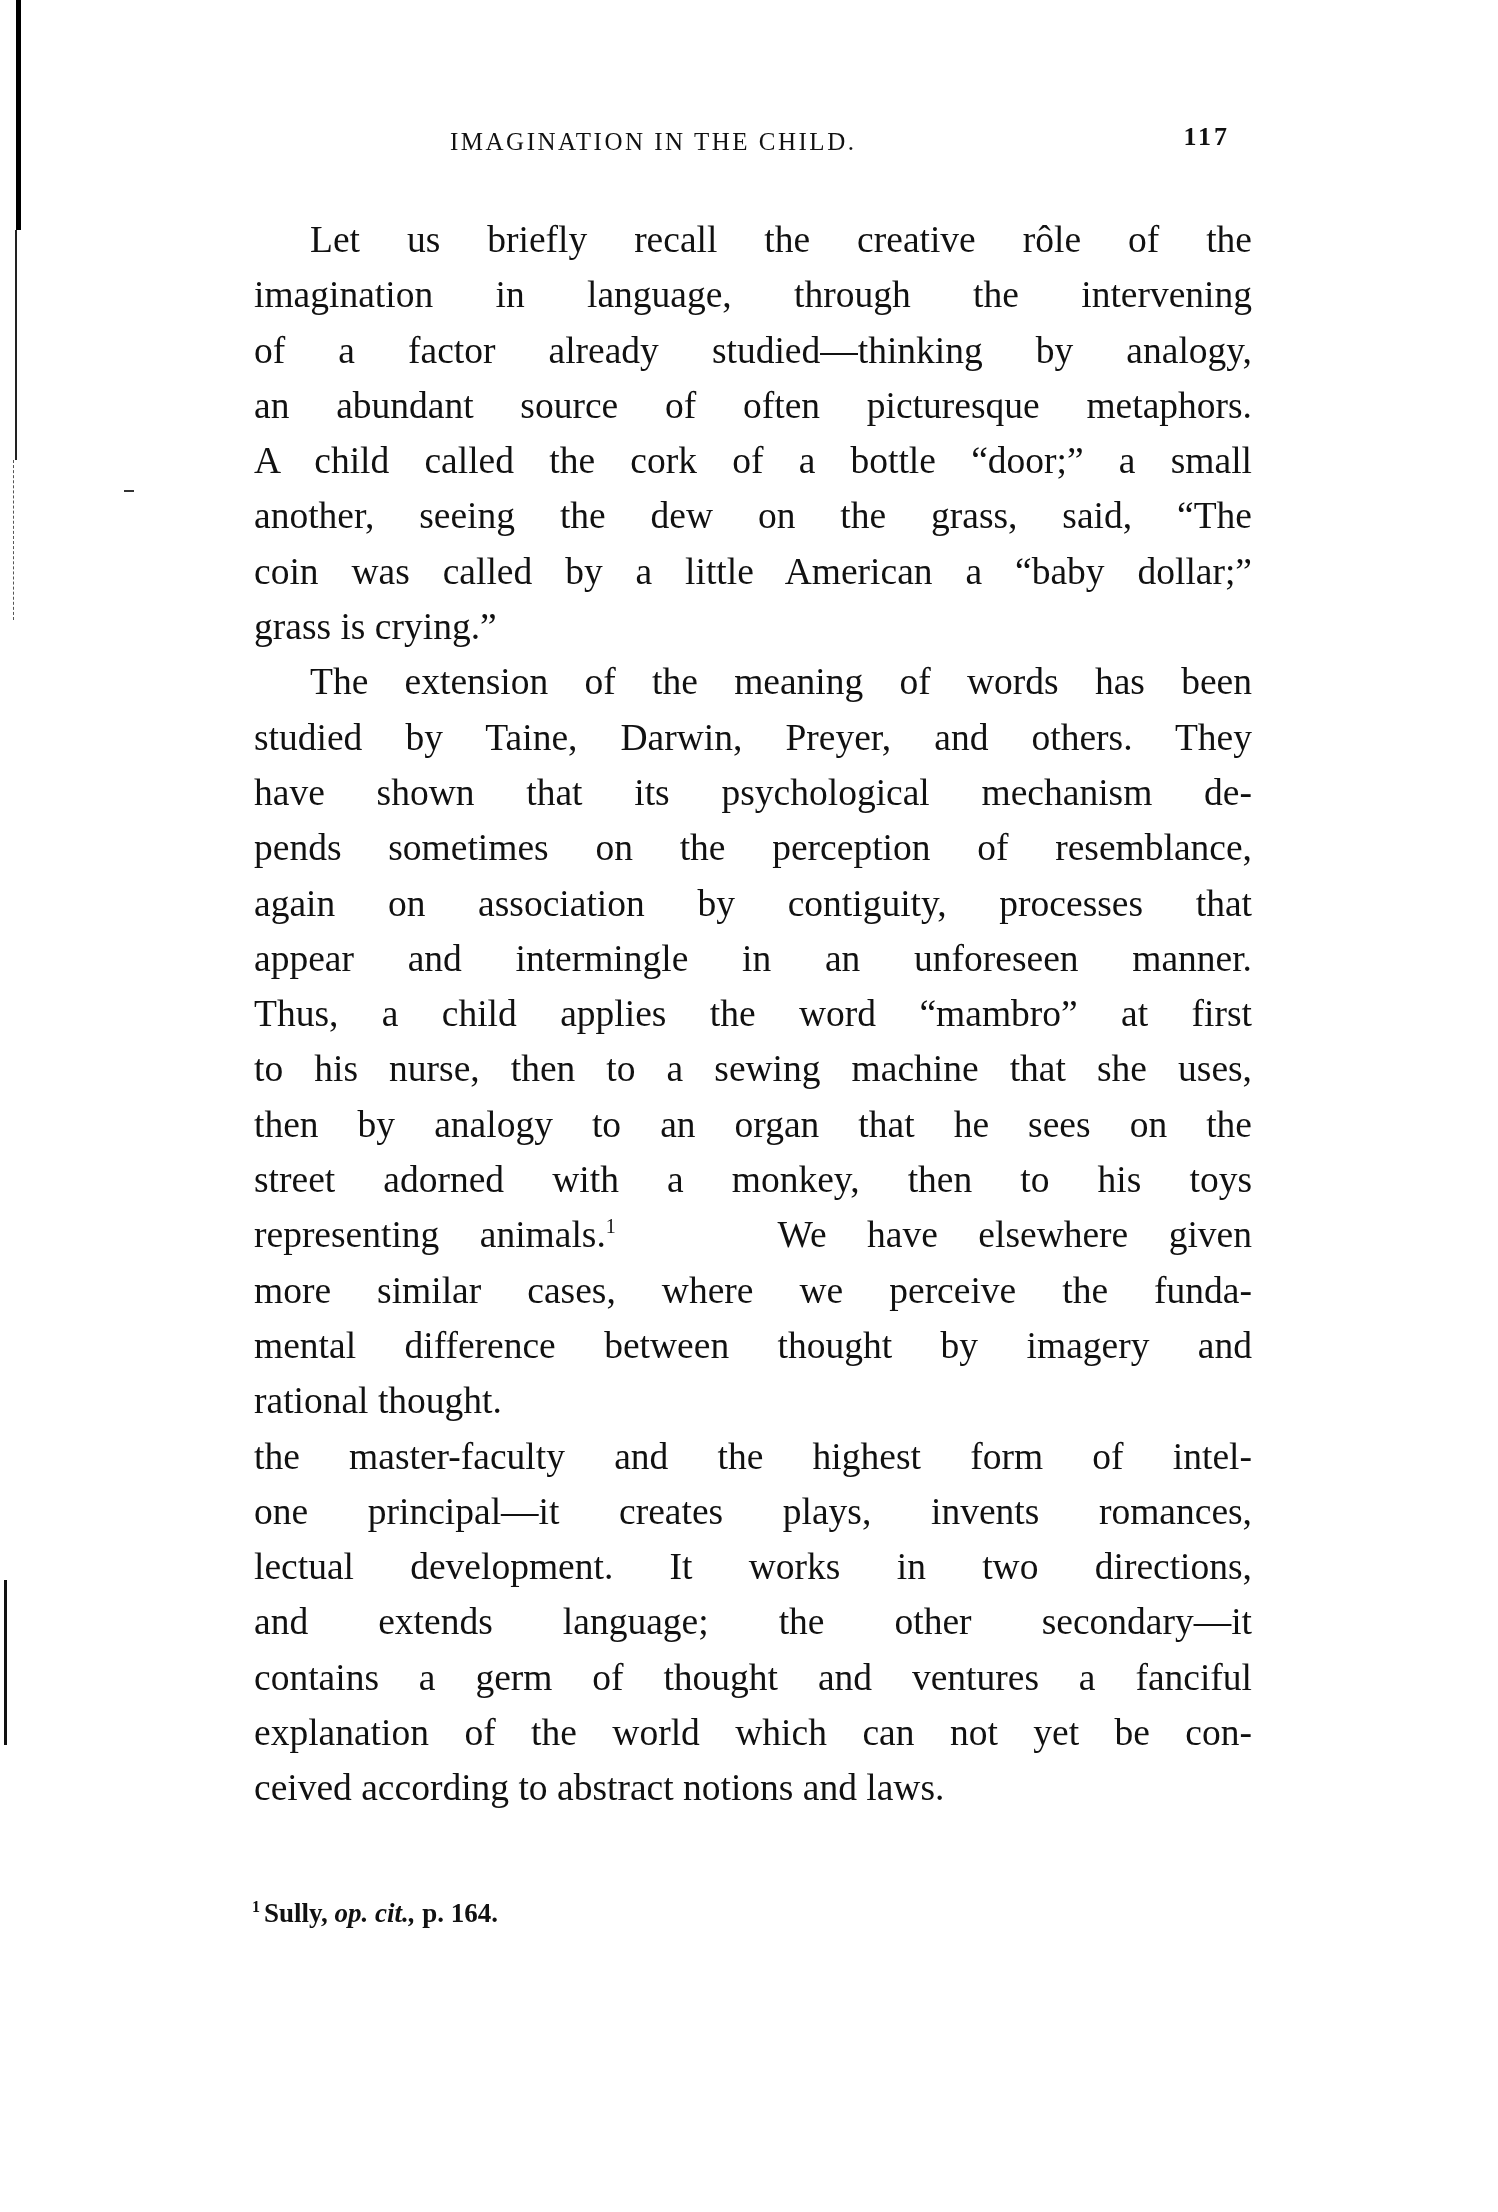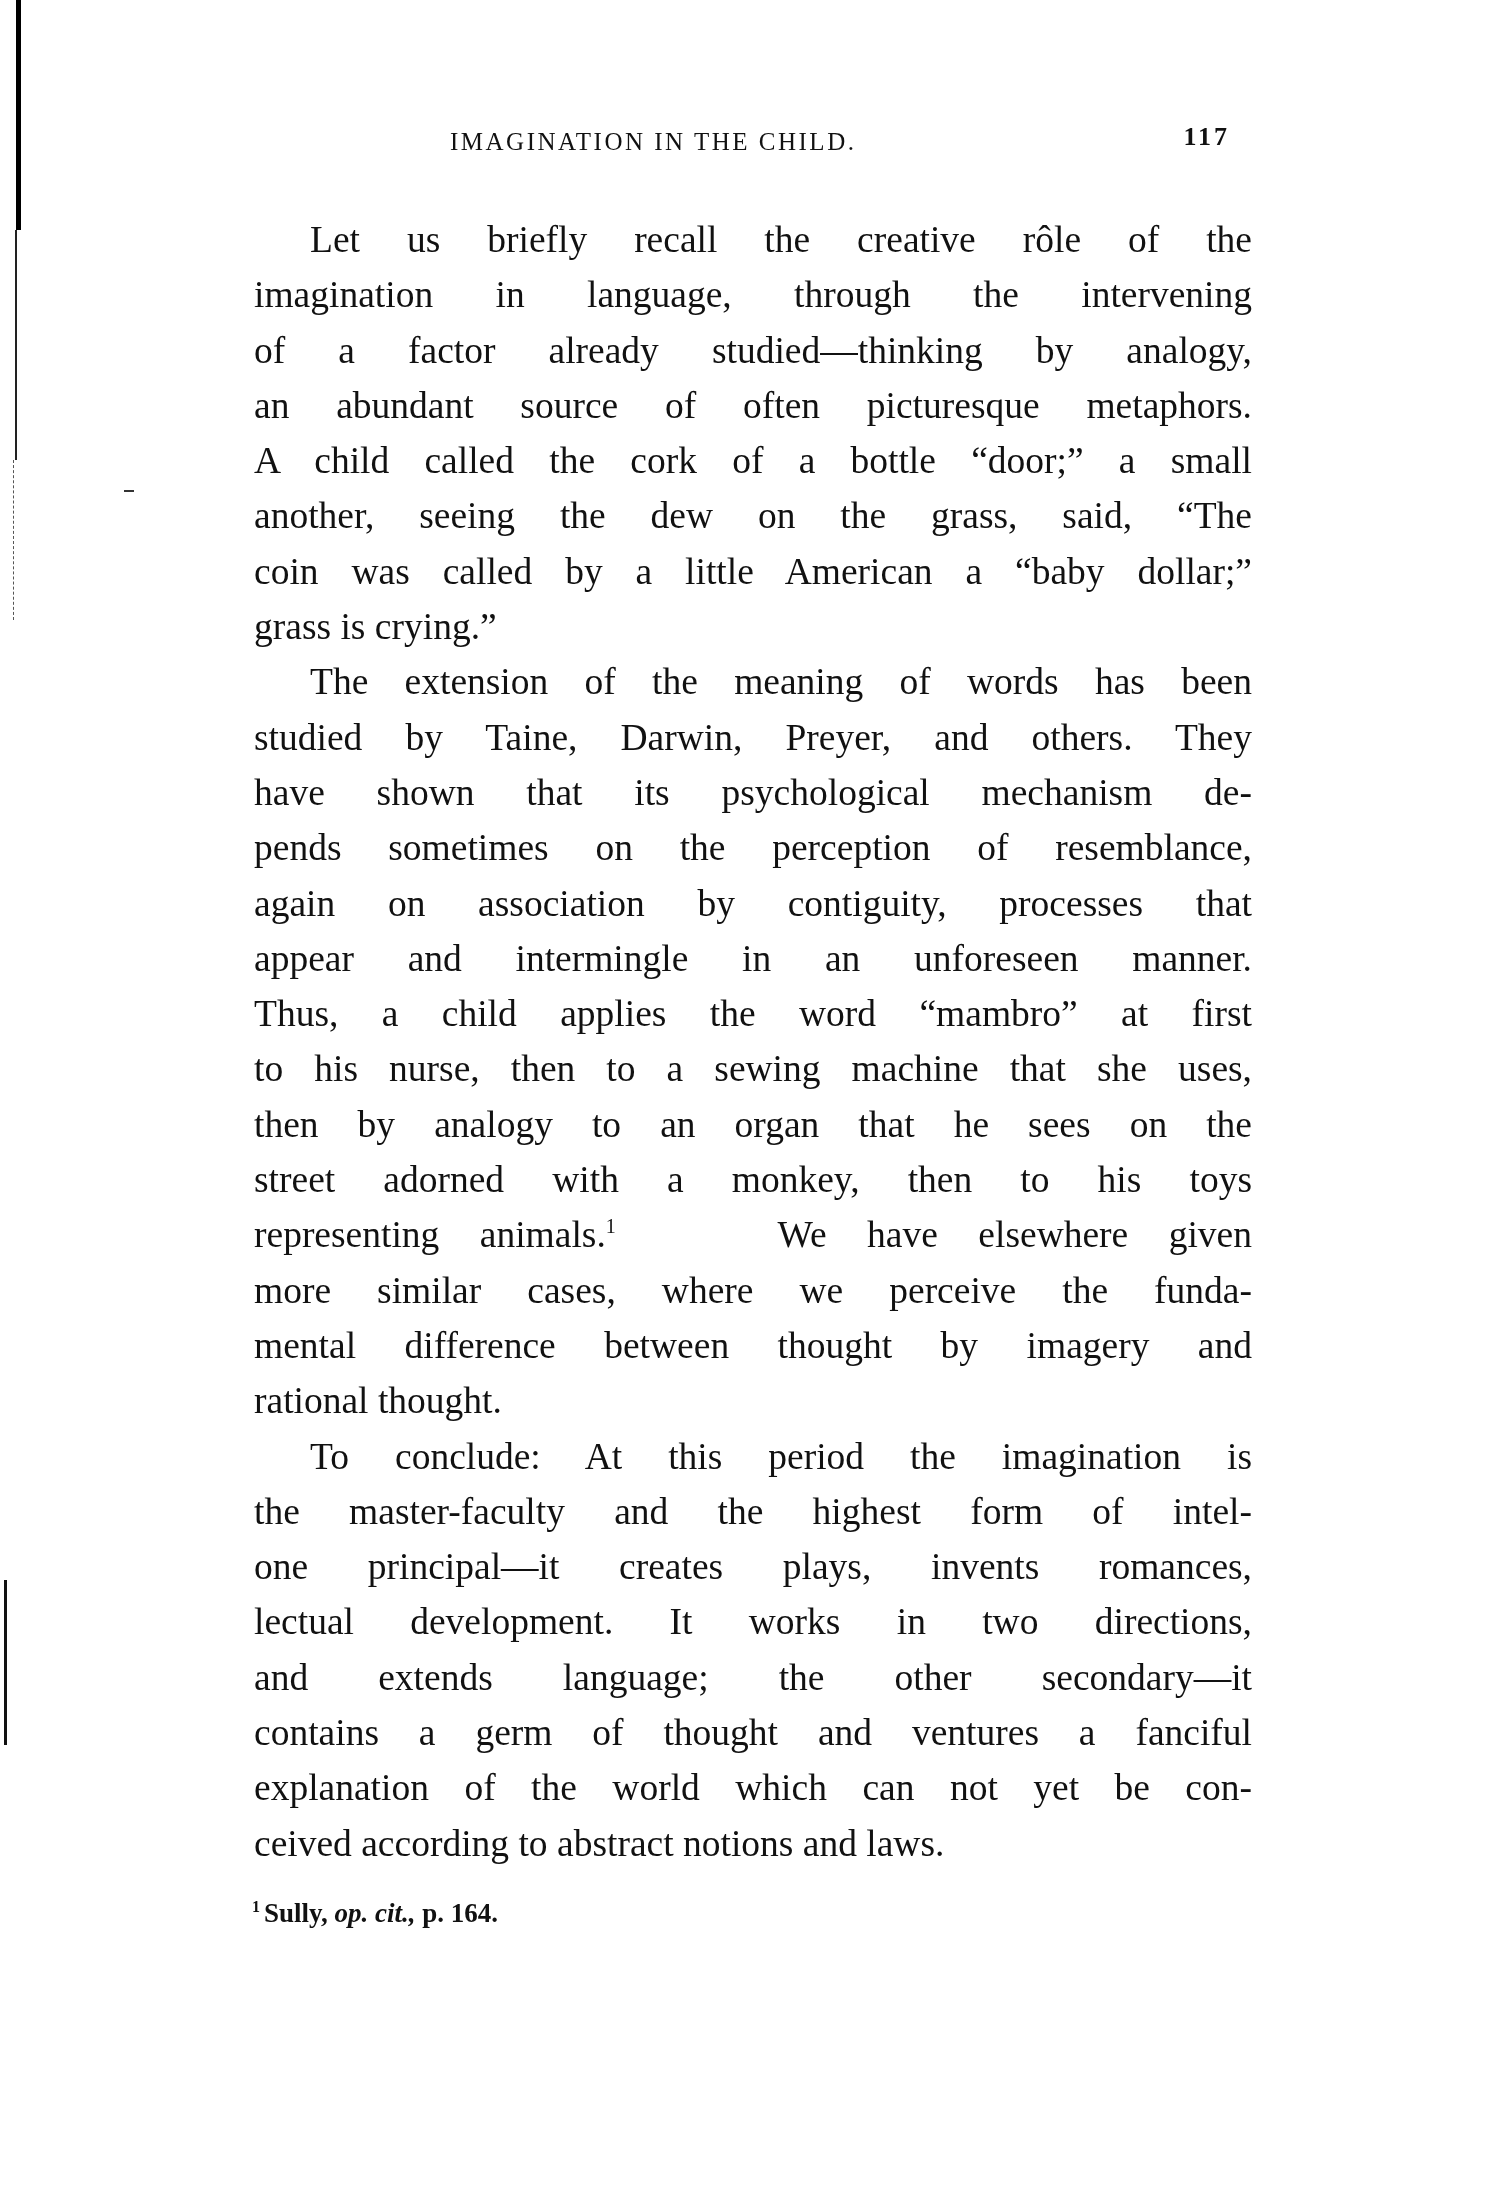--- a/index.html
+++ b/index.html
@@ -150,21 +150,20 @@
   <span class="line">appear and intermingle in an unforeseen manner.</span>
   <span class="line">Thus, a child applies the word “mambro” at first</span>
   <span class="line">to his nurse, then to a sewing machine that she uses,</span>
   <span class="line">then by analogy to an organ that he sees on the</span>
   <span class="line">street adorned with a monkey, then to his toys</span>
   <span class="line"><span>representing animals.</span><sup class="fn-ref">1</sup>&nbsp;&nbsp;&nbsp;&nbsp;<span>We have elsewhere given</span></span>
   <span class="line">more similar cases, where we perceive the funda-</span>
   <span class="line">mental difference between thought by imagery and</span>
   <span class="line last">rational thought.</span>
 
-  <span class="line indent">To conclude: At this period the imagination is</span>
   <span class="line">the master-faculty and the highest form of intel-</span>
   <span class="line">one principal—it creates plays, invents romances,</span>
   <span class="line">lectual development. It works in two directions,</span>
   <span class="line">and extends language; the other secondary—it</span>
   <span class="line">contains a germ of thought and ventures a fanciful</span>
   <span class="line">explanation of the world which can not yet be con-</span>
   <span class="line last">ceived according to abstract notions and laws.</span>
 </div>
 
 <div class="footnote">

